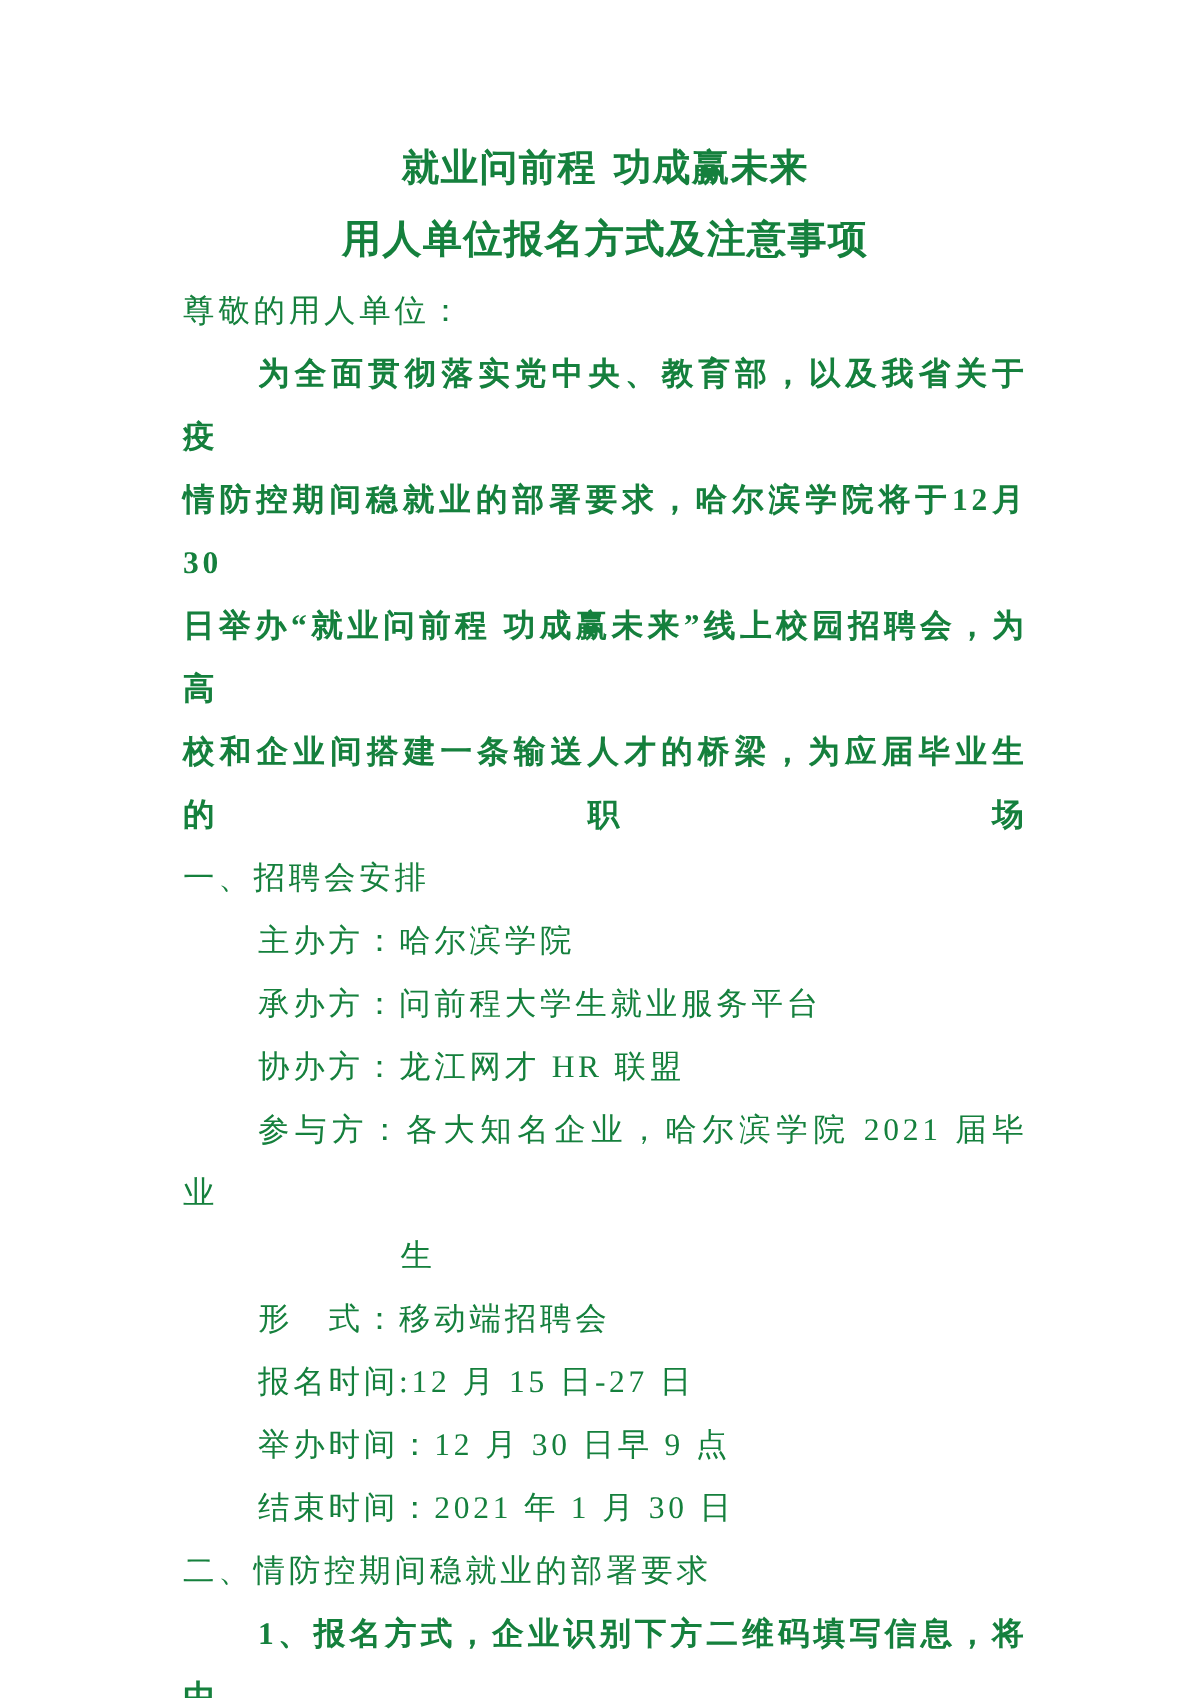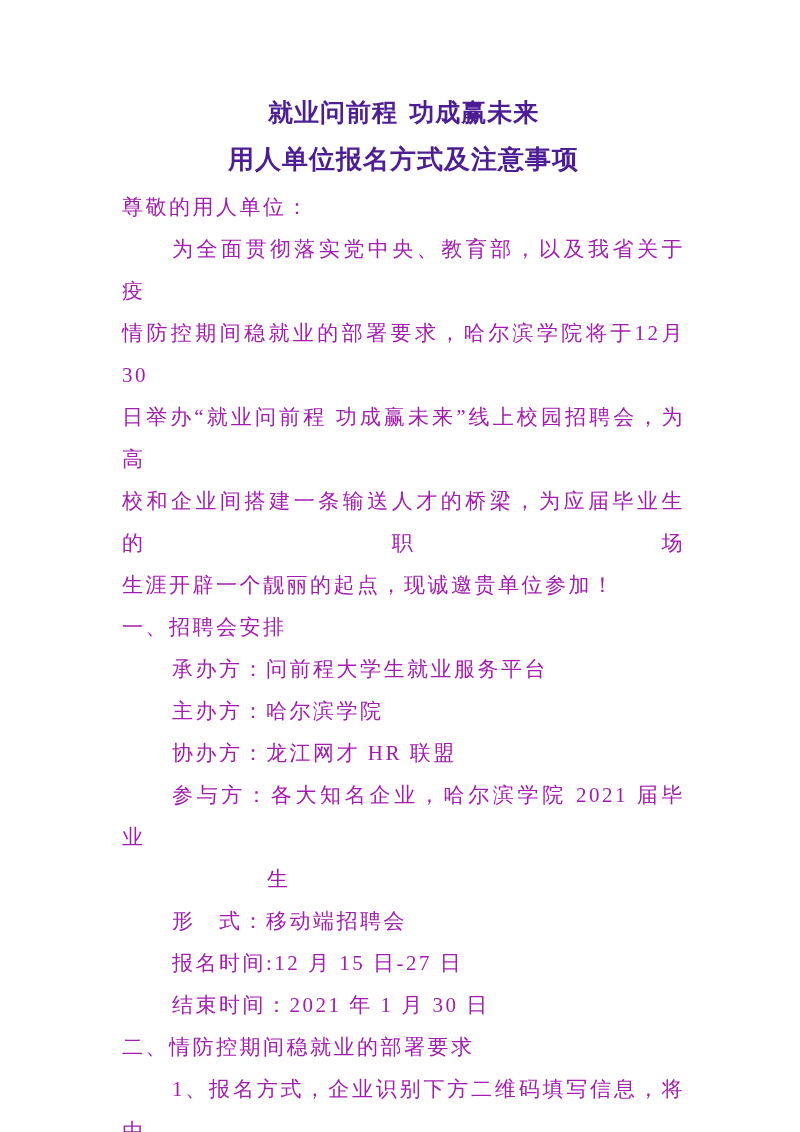--- a/index.html
+++ b/index.html
@@ -13,73 +13,73 @@
   }
   .content {
     position: absolute;
     left: 122px;
     top: 0;
     width: 563px;
   }
   .title {
     text-align: center;
     font-weight: bold;
-    color: #4c1d95;
+    color: #15803d;
     letter-spacing: 1px;
   }
   .title1 {
     margin-top: 95px;
     font-size: 25px;
     line-height: 36px;
     word-spacing: 4px;
   }
   .title2 {
     margin-top: 11px;
     font-size: 26px;
     line-height: 36px;
   }
   .body-block { margin-top: 8px; }
   .line {
     font-size: 21px;
     line-height: 42px;
     letter-spacing: 2.5px;
-    color: #a21caf;
+    color: #15803d;
     white-space: pre-wrap;
     text-align: justify;
   }
-  .line.full { text-align-last: justify; }
+  .line.full { text-align-last: justify; font-weight: bold; }
   .line.indent-first { text-indent: 50px; }
   .line.indent-value { margin-left: 145px; }
 </style>
 </head>
 <body>
 
 <div class="page">
   <div class="content">
 
     <div class="title title1">就业问前程 功成赢未来</div>
     <div class="title title2">用人单位报名方式及注意事项</div>
 
     <div class="body-block">
       <div class="line">尊敬的用人单位：</div>
 
       <div class="line indent-first full">为全面贯彻落实党中央、教育部，以及我省关于疫</div>
       <div class="line full">情防控期间稳就业的部署要求，哈尔滨学院将于12月30</div>
       <div class="line full">日举办“就业问前程 功成赢未来”线上校园招聘会，为高</div>
       <div class="line full">校和企业间搭建一条输送人才的桥梁，为应届毕业生的职场</div>
-      <div class="line">生涯开辟一个靓丽的起点，现诚邀贵单位参加！</div>
 
       <div class="line">一、招聘会安排</div>
+      <div class="line indent-first">主办方：哈尔滨学院</div>
       <div class="line indent-first">承办方：问前程大学生就业服务平台</div>
-      <div class="line indent-first">主办方：哈尔滨学院</div>
       <div class="line indent-first">协办方：龙江网才 HR 联盟</div>
       <div class="line indent-first">参与方：各大知名企业，哈尔滨学院 2021 届毕业</div>
       <div class="line indent-value">生</div>
       <div class="line indent-first">形　式：移动端招聘会</div>
       <div class="line indent-first">报名时间:12 月 15 日-27 日</div>
+      <div class="line indent-first">举办时间：12 月 30 日早 9 点</div>
       <div class="line indent-first">结束时间：2021 年 1 月 30 日</div>
 
       <div class="line">二、情防控期间稳就业的部署要求</div>
       <div class="line indent-first full">1、报名方式，企业识别下方二维码填写信息，将由</div>
 
     </div>
 
   </div>
 </div>
 

